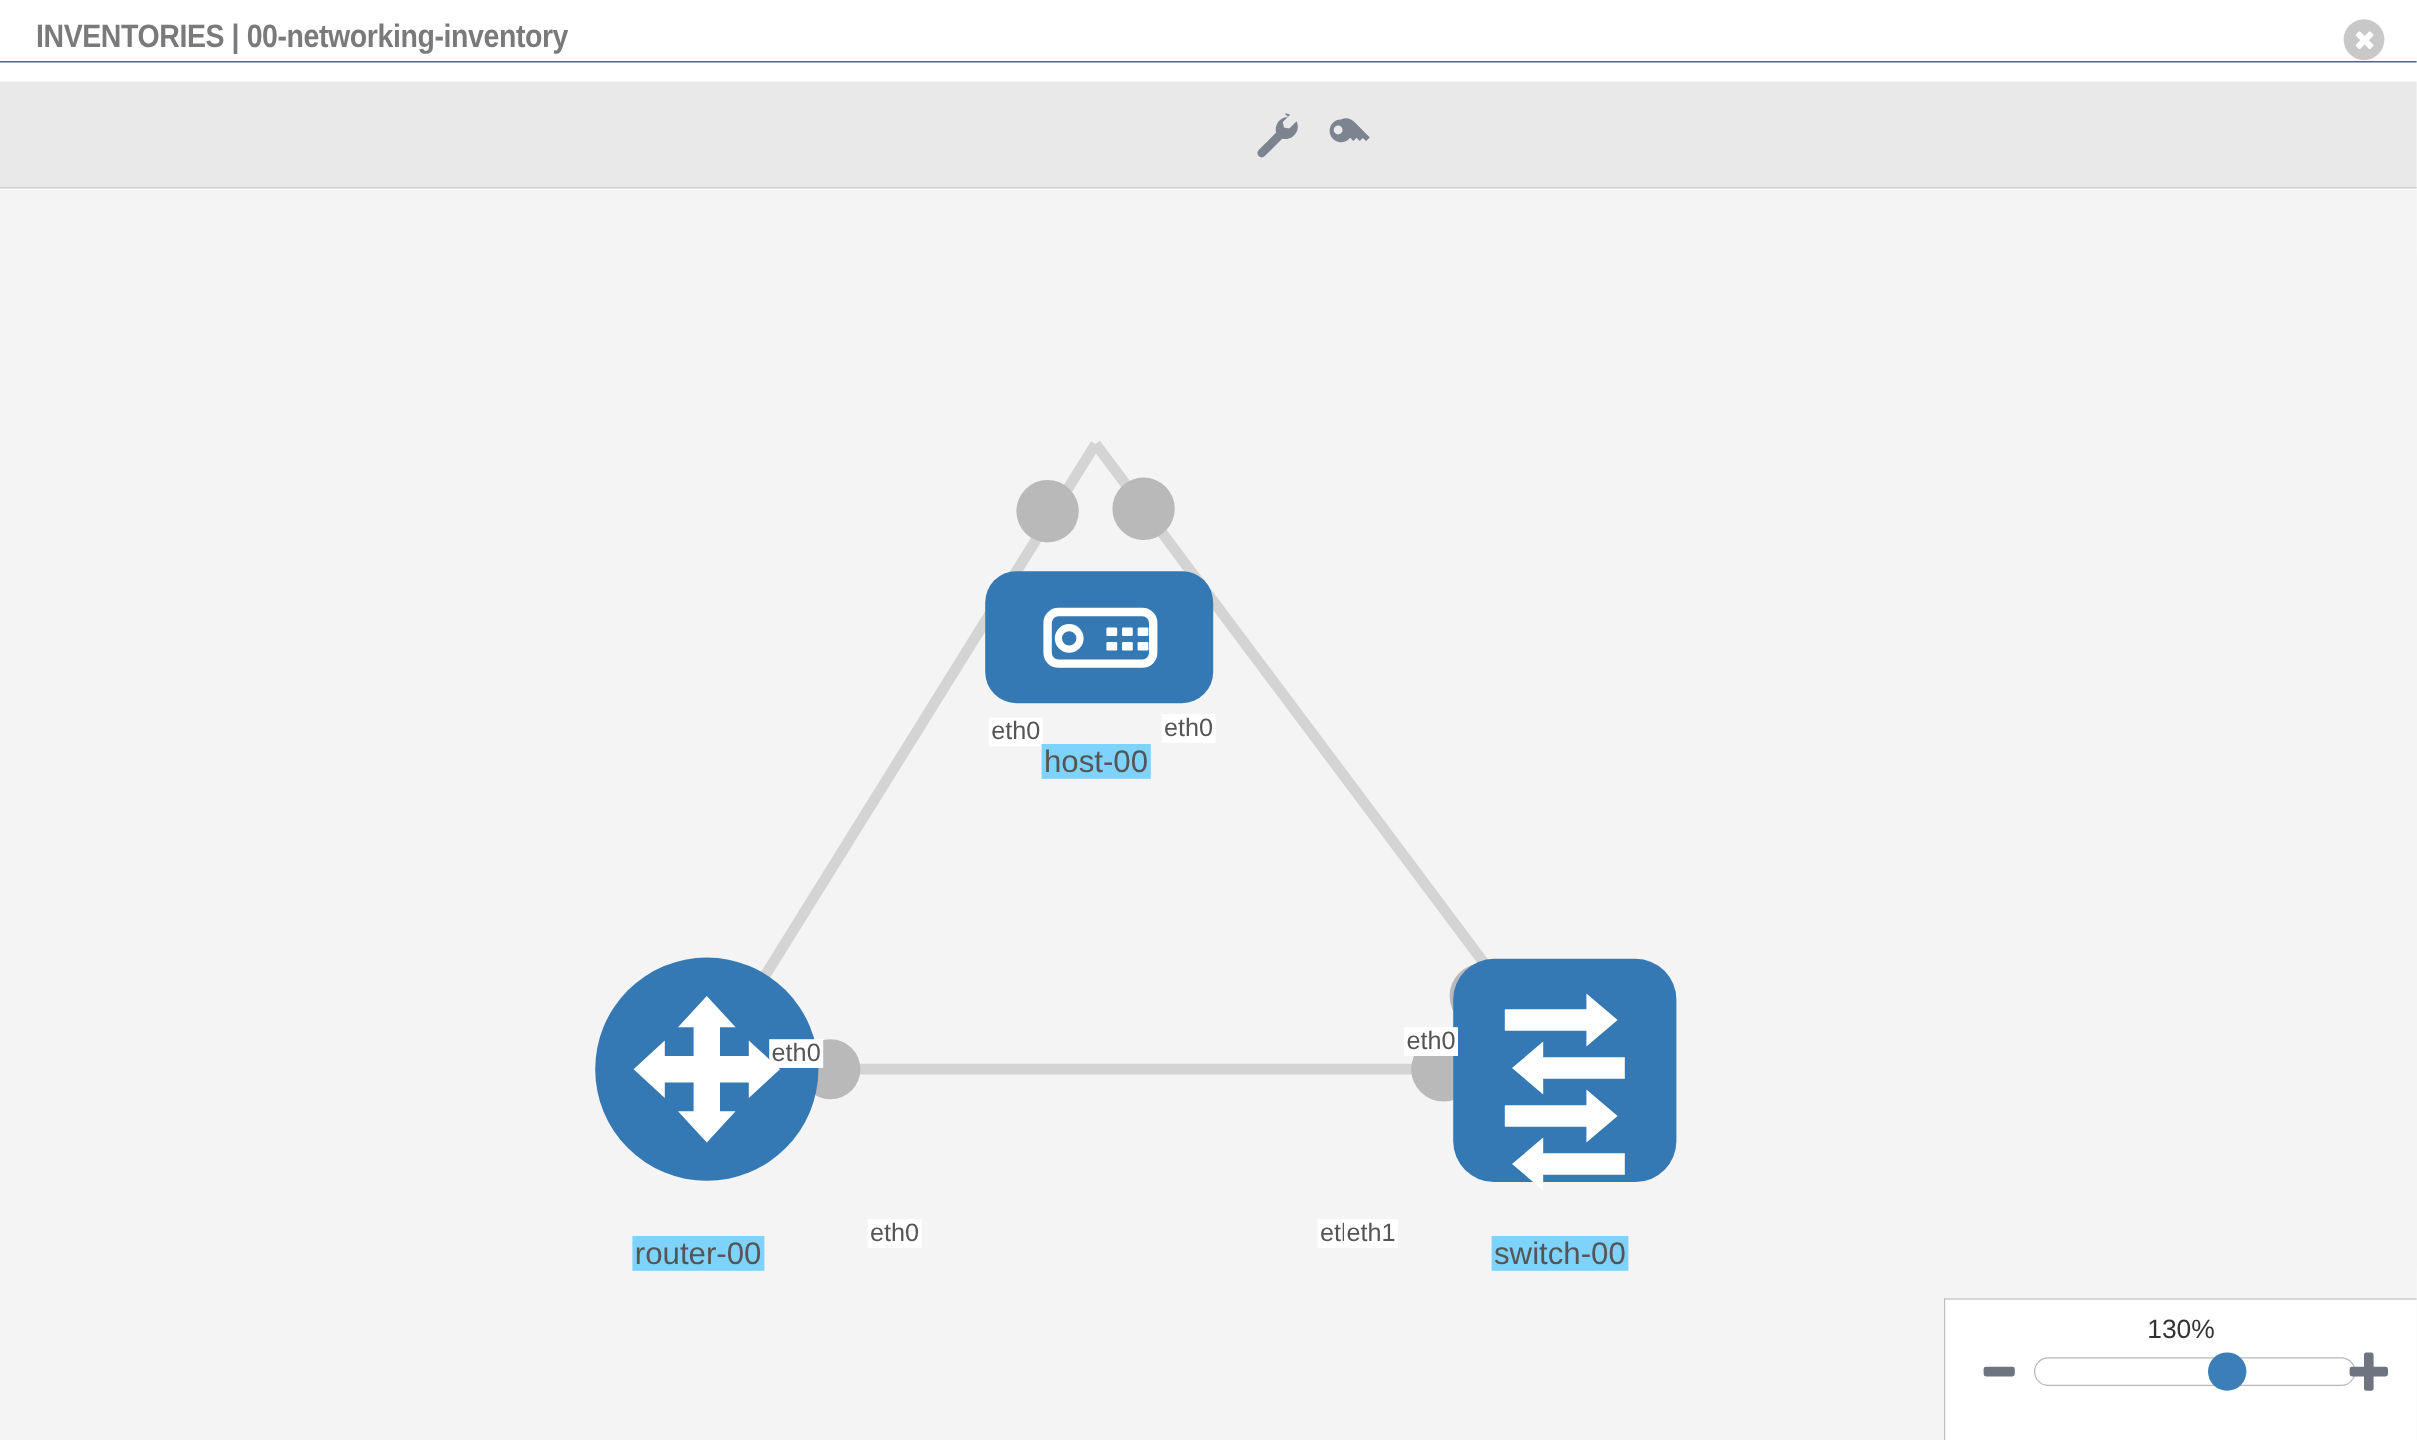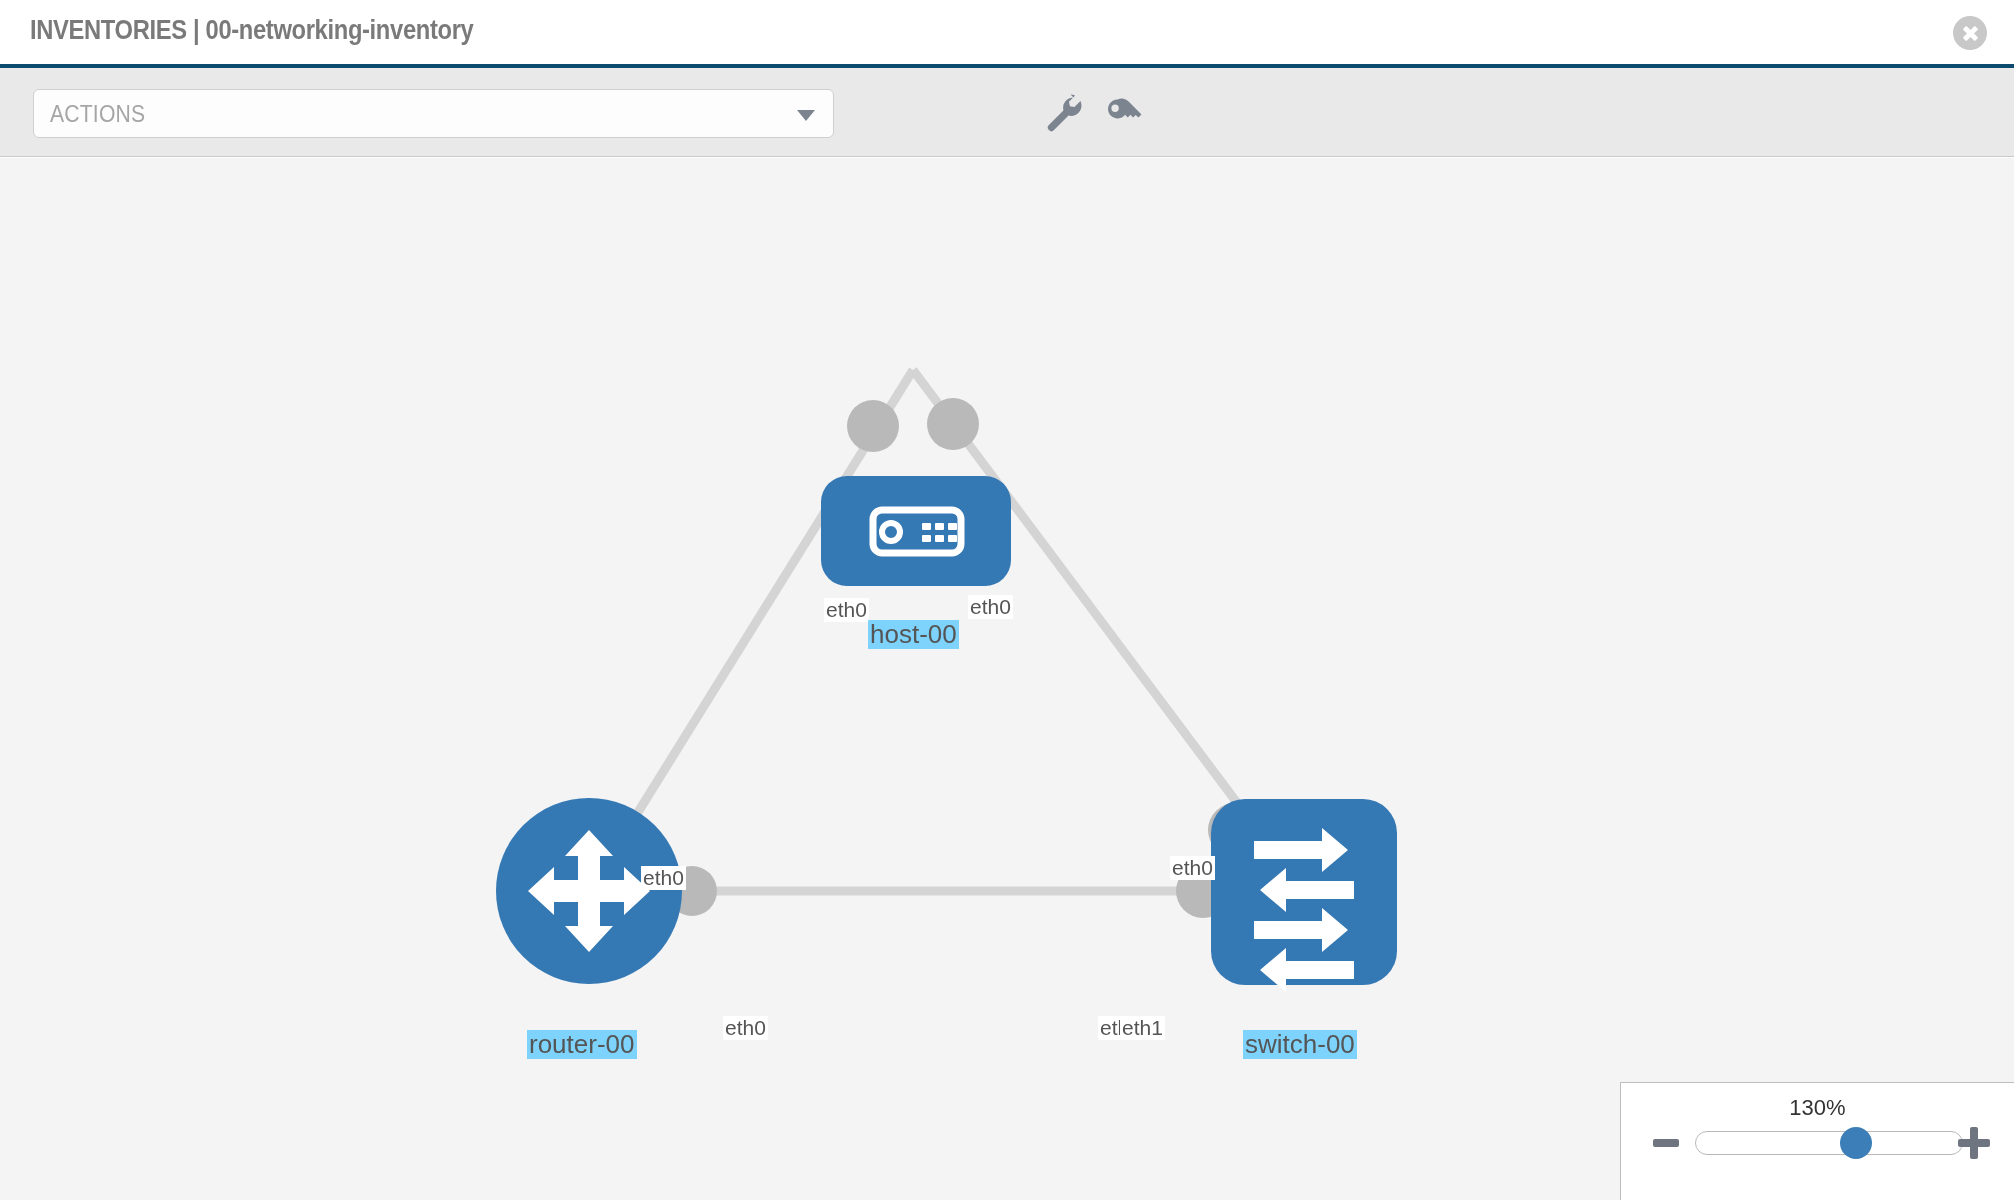--- a/index.html
+++ b/index.html
@@ -13,23 +13,23 @@
     font-family: "Liberation Sans", sans-serif;
     overflow: hidden;
     position: relative;
   }
 
   
   .header {
     position: absolute;
     left: 0; top: 0;
     width: 2014px;
-    height: 68px;
-    background: #ffffff;
-    border-bottom: 4px solid #0c4a6e;
+    height: 52px;
+    background: #ffffff;
+    border-bottom: 1px solid #0c4a6e;
     box-sizing: border-box;
   }
   .page-title {
     position: absolute;
     left: 30px;
     top: 15px;
     font-size: 27px;
     font-weight: bold;
     color: #7a7a7a;
     letter-spacing: -0.4px;
@@ -256,24 +256,20 @@
 </head>
 <body>
 
 <div class="header">
   <div class="page-title">INVENTORIES | 00-networking-inventory</div>
   <div class="close-btn"></div>
 </div>
 
 <div class="toolbar">
 
-  <div class="actions-select">
-    <span class="label">ACTIONS</span>
-    <span class="caret"></span>
-  </div>
 
   <div class="tool-icon icon-wrench">
     <svg width="46" height="46" viewBox="0 0 46 46">
       <g fill="#7c8490">
         <path d="M34.5 7.5a10.4 10.4 0 0 0-10.1 13L9.9 35a3.6 3.6 0 1 0 5.1 5.1L29.5 25.6a10.4 10.4 0 0 0 13-10.1c0-1.6-.4-3.1-1-4.5l-6.1 6.1-4.5-.9-.9-4.5 6.1-6.1c-1.4-.7-2.9-1.1-4.6-1.1z"></path>
       </g>
     </svg>
   </div>
 
   <div class="tool-icon icon-key">

